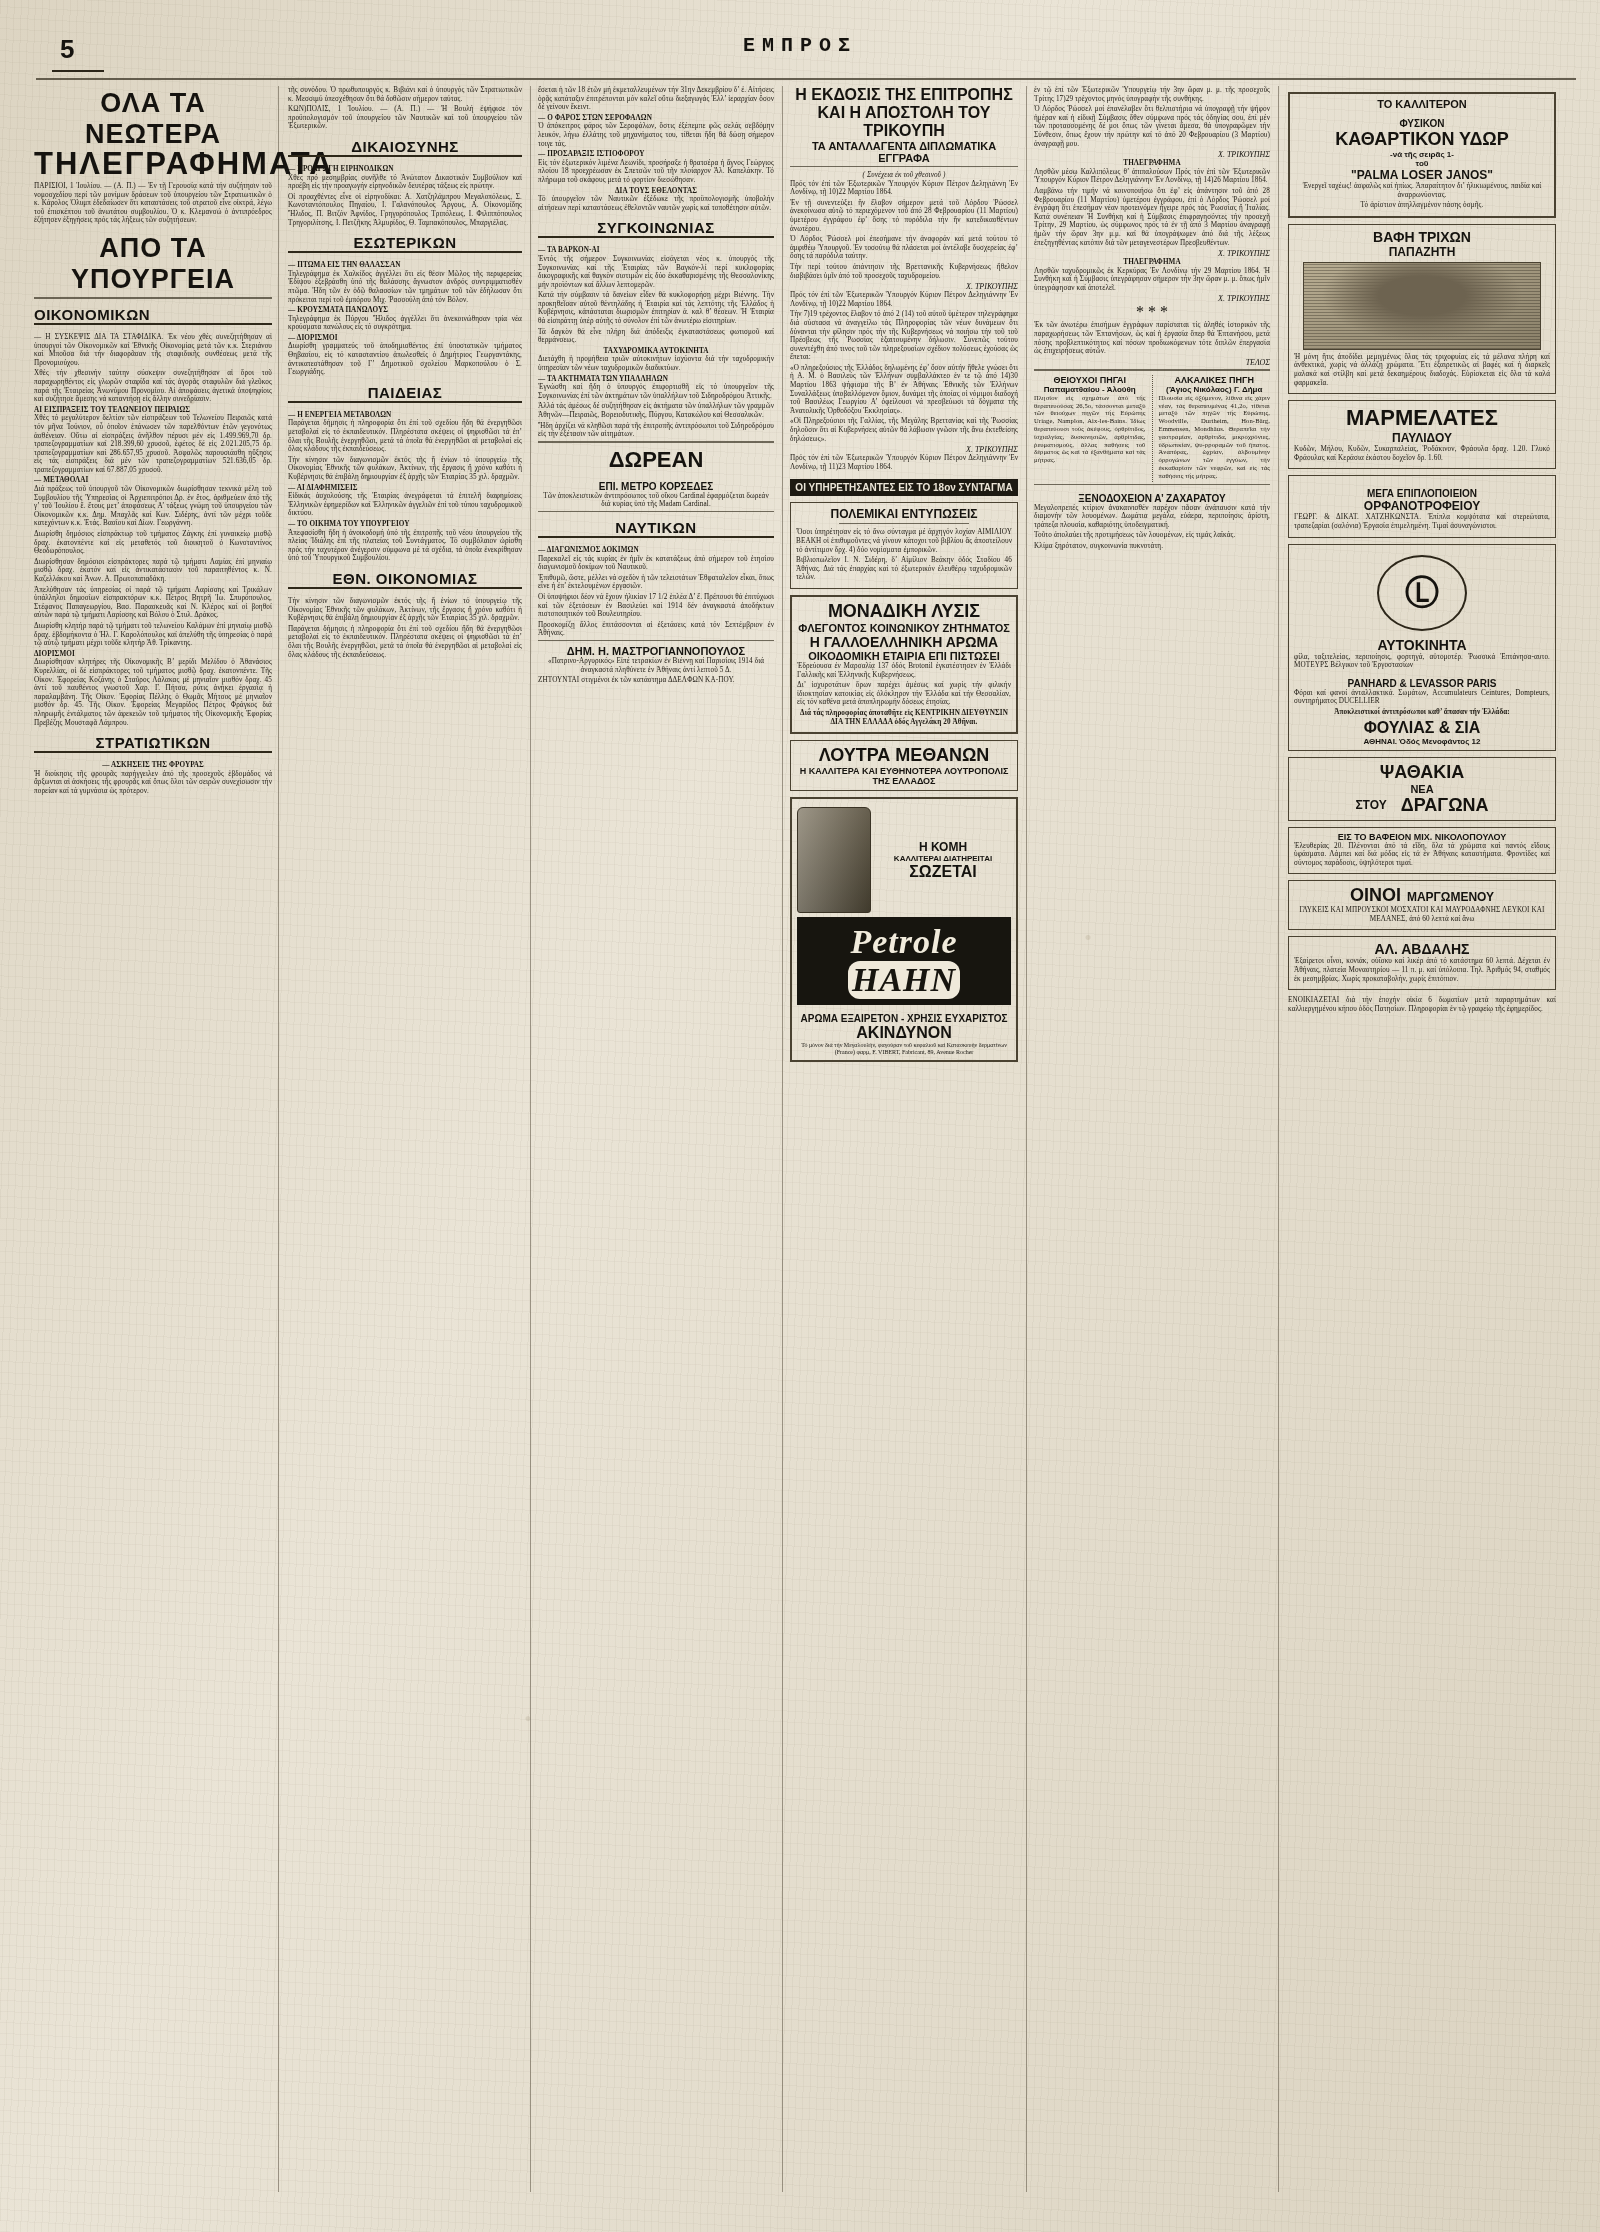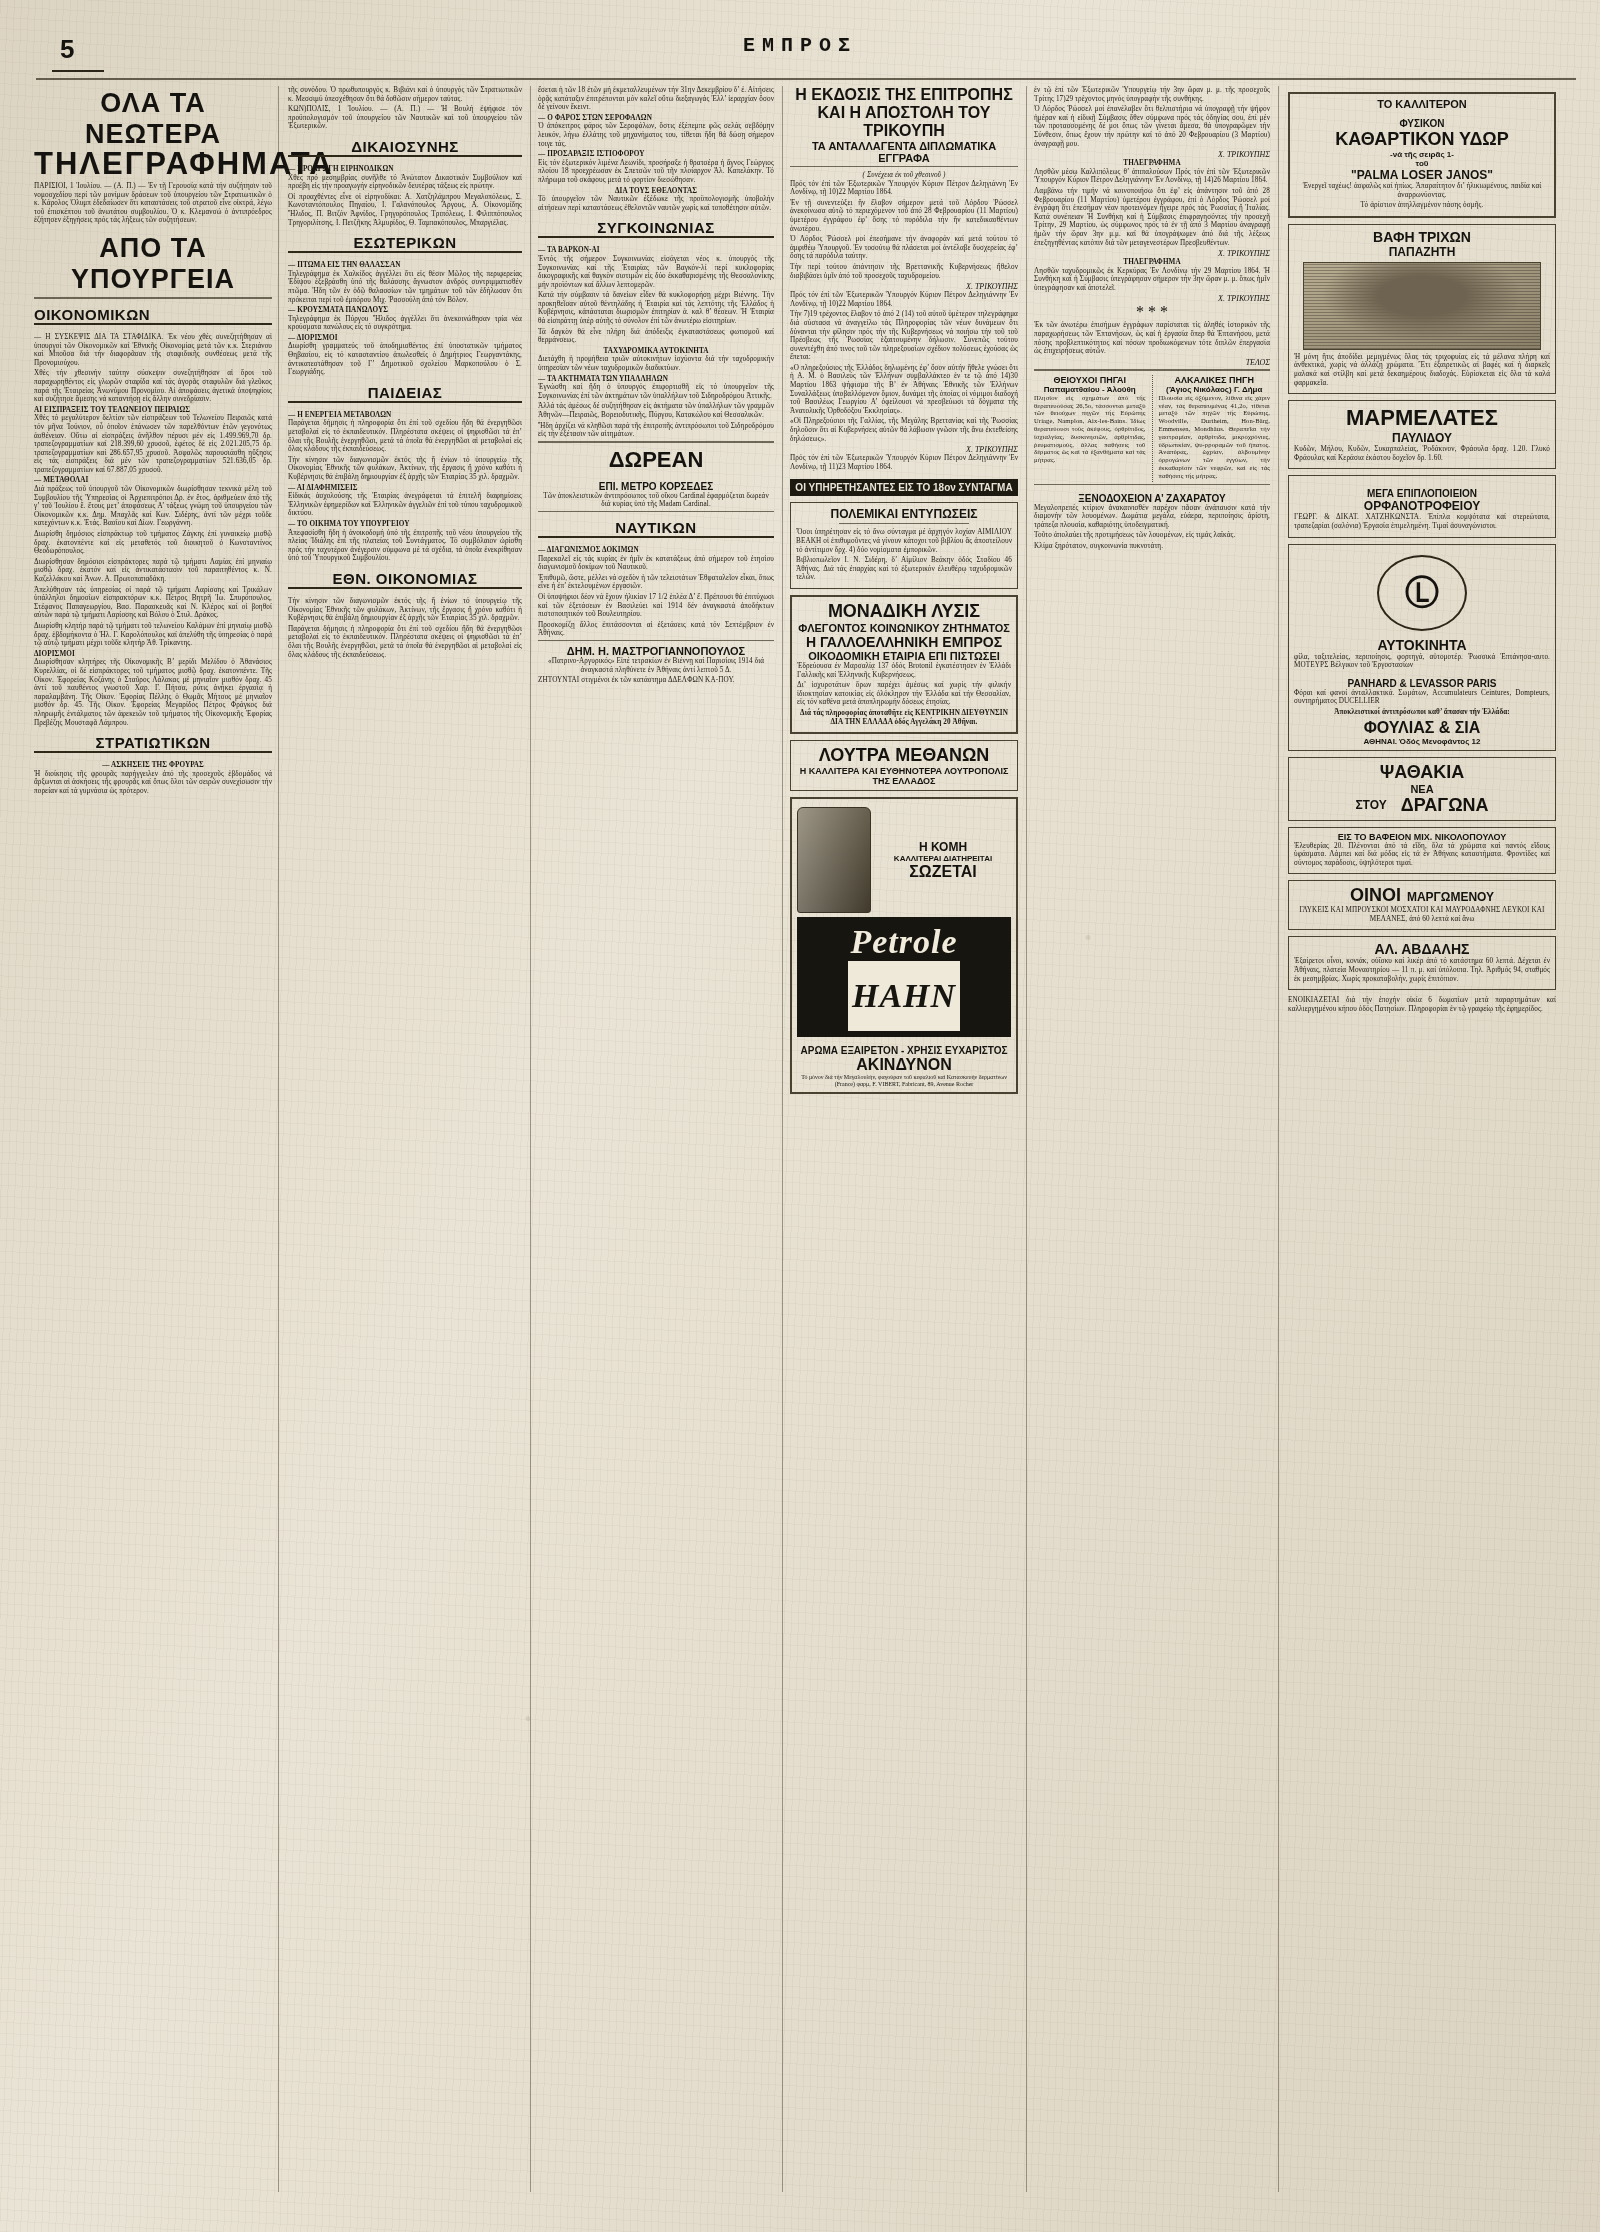--- a/index.html
+++ b/index.html
@@ -98,21 +98,21 @@
   }
   .logoL{
     width:86px;height:72px;margin:6px auto;border:2px solid #2c2619;border-radius:50%;
     display:flex;align-items:center;justify-content:center;
     font-family:"Liberation Serif",serif;font-weight:bold;font-size:34px;
   }
   .petrol{
     background:#17150f;color:#f1ebdc;text-align:center;padding:6px 4px;
   }
   .petrol .big{font-family:"Liberation Serif",serif;font-style:italic;font-weight:bold;font-size:34px;letter-spacing:1px;}
-  .hl{display:inline-block;background:#efe9da;color:#17150f;padding:16px 4px;}
+  .hl{display:inline-block;background:#efe9da;color:#17150f;padding:0 4px;border-radius:12px;}
   .tiny{font-size:6px;line-height:7px;}
   .rule-v-dotted{border-left:1px dotted #5a5140;}
   .sig{font-family:"Liberation Serif",serif;font-style:italic;text-align:right;font-size:8px;}
   .ctr{text-align:center;}
 </style>
 </head>
 <body>
 
 <div class="page">
 
@@ -307,21 +307,21 @@
       <div class="ruleline short"></div>
       <div class="bodytext">
         <p>Ὅσοι ὑπηρέτησαν εἰς τό ἄνω σύνταγμα μέ ἀρχηγόν λοχίαν ΑΙΜΙΛΙΟΥ ΒΕΑΚΗ οἱ ἐπιθυμοῦντες νά γίνουν κάτοχοι τοῦ βιβλίου ἄς ἀποστείλουν τό ἀντίτιμον δρχ. 4) δύο νομίσματα ἐμπορικῶν.</p>
         <p>Βιβλιοπωλεῖον Ι. Ν. Σιδέρη, δ’ Αἰμίλιον Βεάκην ὁδός Σταδίου 46 Ἀθήνας. Διά τάς ἐπαρχίας καί τό ἐξωτερικόν ἐλευθέρῳ ταχυδρομικῶν τελῶν.</p>
       </div>
     </div>
 
     <div class="adbox thick">
       <div class="ad-title t18">ΜΟΝΑΔΙΚΗ ΛΥΣΙΣ</div>
       <div class="ad-title t11">ΦΛΕΓΟΝΤΟΣ ΚΟΙΝΩΝΙΚΟΥ ΖΗΤΗΜΑΤΟΣ</div>
-      <div class="ad-title t14">Η ΓΑΛΛΟΕΛΛΗΝΙΚΗ ΕΜΠΡΟΣ</div>
+      <div class="ad-title t14">Η ΓΑΛΛΟΕΛΛΗΝΙΚΗ ΑΡΩΜΑ</div>
       <div class="ad-title t11">ΟΙΚΟΔΟΜΙΚΗ ΕΤΑΙΡΙΑ ΕΠΙ ΠΙΣΤΩΣΕΙ</div>
       <div class="bodytext">
         <p>Ἐδρεύουσα ἐν Μαρσαλίᾳ 137 ὁδός Brotonil ἐγκατέστησεν ἐν Ἑλλάδι Γαλλικῆς καί Ἑλληνικῆς Κυβερνήσεως.</p>
         <p>Δι’ ἱσχυροτάτων ὅρων παρέχει ἀμέσως καί χωρίς τήν φιλικήν ἰδιοκτησίαν κατοικίας εἰς ὁλόκληρον τήν Ἑλλάδα καί τήν Θεσσαλίαν, εἰς τόν καθένα μετά ἀποπληρωμήν δόσεως ἐτησίας.</p>
         <p class="bold ctr">Διά τάς πληροφορίας ἀποταθῆτε εἰς ΚΕΝΤΡΙΚΗΝ ΔΙΕΥΘΥΝΣΙΝ ΔΙΑ ΤΗΝ ΕΛΛΑΔΑ ὁδός Αγγελάκη 20 Ἀθῆναι.</p>
       </div>
     </div>
 
     <div class="adbox">
       <div class="ad-title t18">ΛΟΥΤΡΑ ΜΕΘΑΝΩΝ</div>

